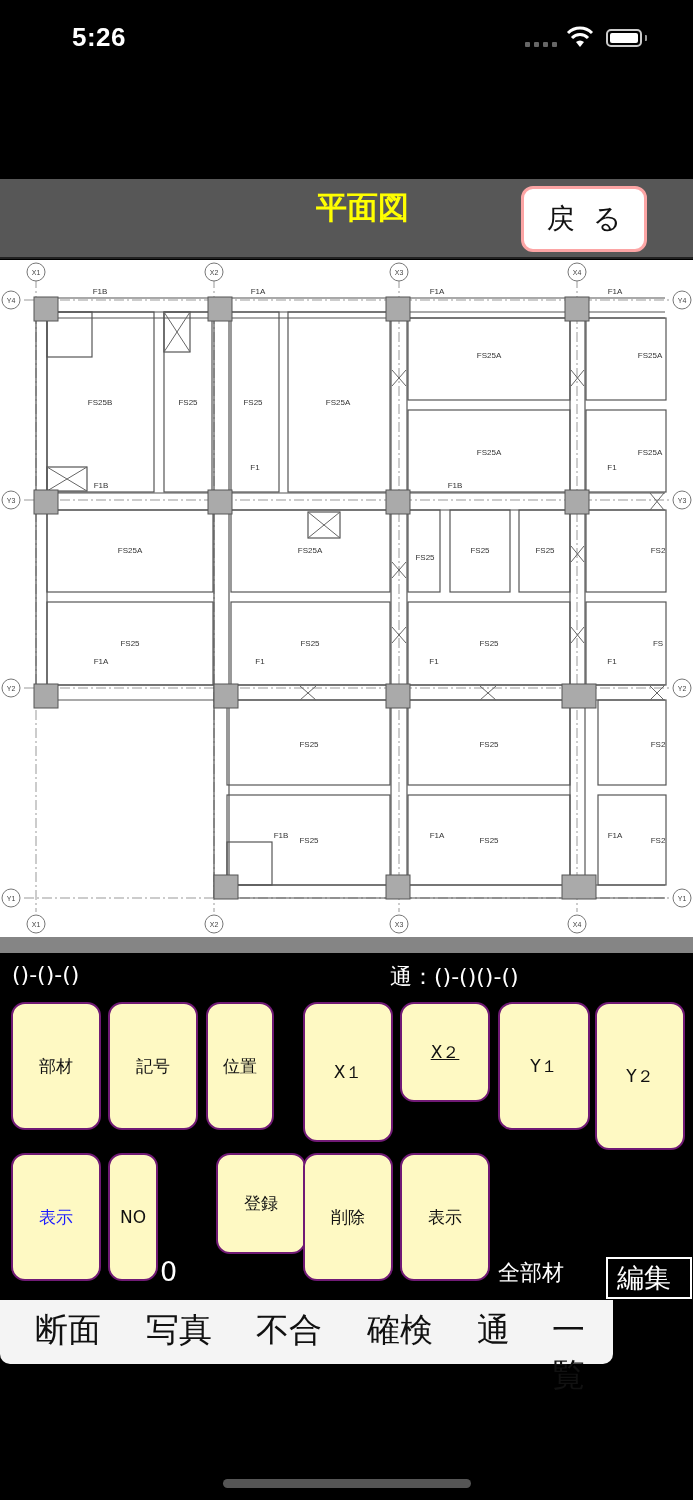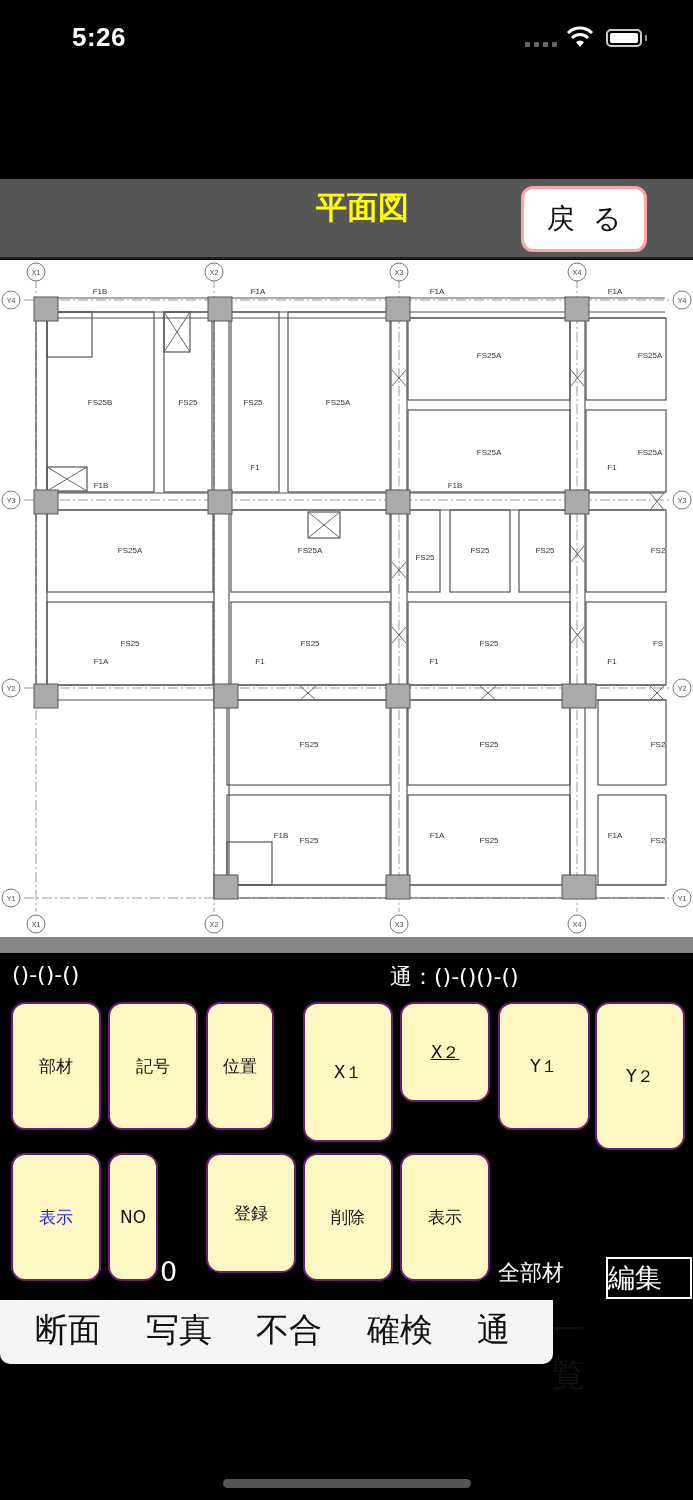--- a/index.html
+++ b/index.html
@@ -24,23 +24,23 @@
   .plan-bottom { left:0; top:937px; width:693px; height:16px; background:#858585; }
   
   .info-left { left:12px; top:962px; font-size:22px; }
   .info-right { left:390px; top:962px; font-size:22px; }
   
   .btn { position:absolute; background:#fef9c3; border:2px solid #701a75; border-radius:14px; box-sizing:border-box; color:#111;
          font-size:17px; display:flex; align-items:center; justify-content:center; }
   .btn.blue { color:#1a1aff; }
   .zero { left:160px; top:1256px; font-size:27px; }
   .all-label { left:498px; top:1258px; font-size:22px; }
-  .edit-box { left:606px; top:1257px; width:86px; height:42px; border:2px solid #fff; box-sizing:border-box; background:#000; font-size:27px; line-height:38px; padding-left:0px; }
-  
-  .tabbar { left:0; top:1300px; width:553px; height:64px; background:#f4f4f4; border-radius:0 0 10px 10px; display:flex; align-items:center; }
+  .edit-box { left:606px; top:1257px; width:86px; height:42px; border:2px solid #fff; box-sizing:border-box; background:#000; font-size:27px; line-height:38px; padding-left:9px; }
+  
+  .tabbar { left:0; top:1300px; width:613px; height:64px; background:#f4f4f4; border-radius:0 0 10px 10px; display:flex; align-items:center; }
   .tab { position:absolute; top:8px; font-size:33px; color:#111; }
   .home-ind { left:223px; top:1479px; width:248px; height:9px; background:#555; border-radius:5px; }
 </style>
 </head>
 <body>
 
 <div class="abs time">5:26</div>
 <div class="abs signal">
     <span></span>
     <span></span>
@@ -249,21 +249,21 @@
 <div class="btn" style="left:108px;top:1002px;width:90px;height:128px;">記号</div>
 <div class="btn" style="left:206px;top:1002px;width:68px;height:128px;">位置</div>
 <div class="btn" style="left:303px;top:1002px;width:90px;height:140px;">X１</div>
 <div class="btn" style="left:400px;top:1002px;width:90px;height:100px;text-decoration:underline;">X２</div>
 <div class="btn" style="left:498px;top:1002px;width:92px;height:128px;">Y１</div>
 <div class="btn" style="left:595px;top:1002px;width:90px;height:148px;">Y２</div>
 
 <div class="btn blue" style="left:11px;top:1153px;width:90px;height:128px;">表示</div>
 <div class="btn" style="left:108px;top:1153px;width:50px;height:128px;text-align:center;">NO</div>
 <div class="abs zero">0</div>
-<div class="btn" style="left:206px;top:1153px;width:90px;height:120px;">登録</div>
+<div class="btn" style="left:216px;top:1153px;width:90px;height:101px;">登録</div>
 <div class="btn" style="left:303px;top:1153px;width:90px;height:128px;">削除</div>
 <div class="btn" style="left:400px;top:1153px;width:90px;height:128px;">表示</div>
 <div class="abs all-label">全部材</div>
 <div class="abs edit-box">編集</div>
 
 <div class="abs tabbar">
   <span class="tab" style="left:35px;">断面</span>
   <span class="tab" style="left:146px;">写真</span>
   <span class="tab" style="left:256px;">不合</span>
   <span class="tab" style="left:367px;">確検</span>

